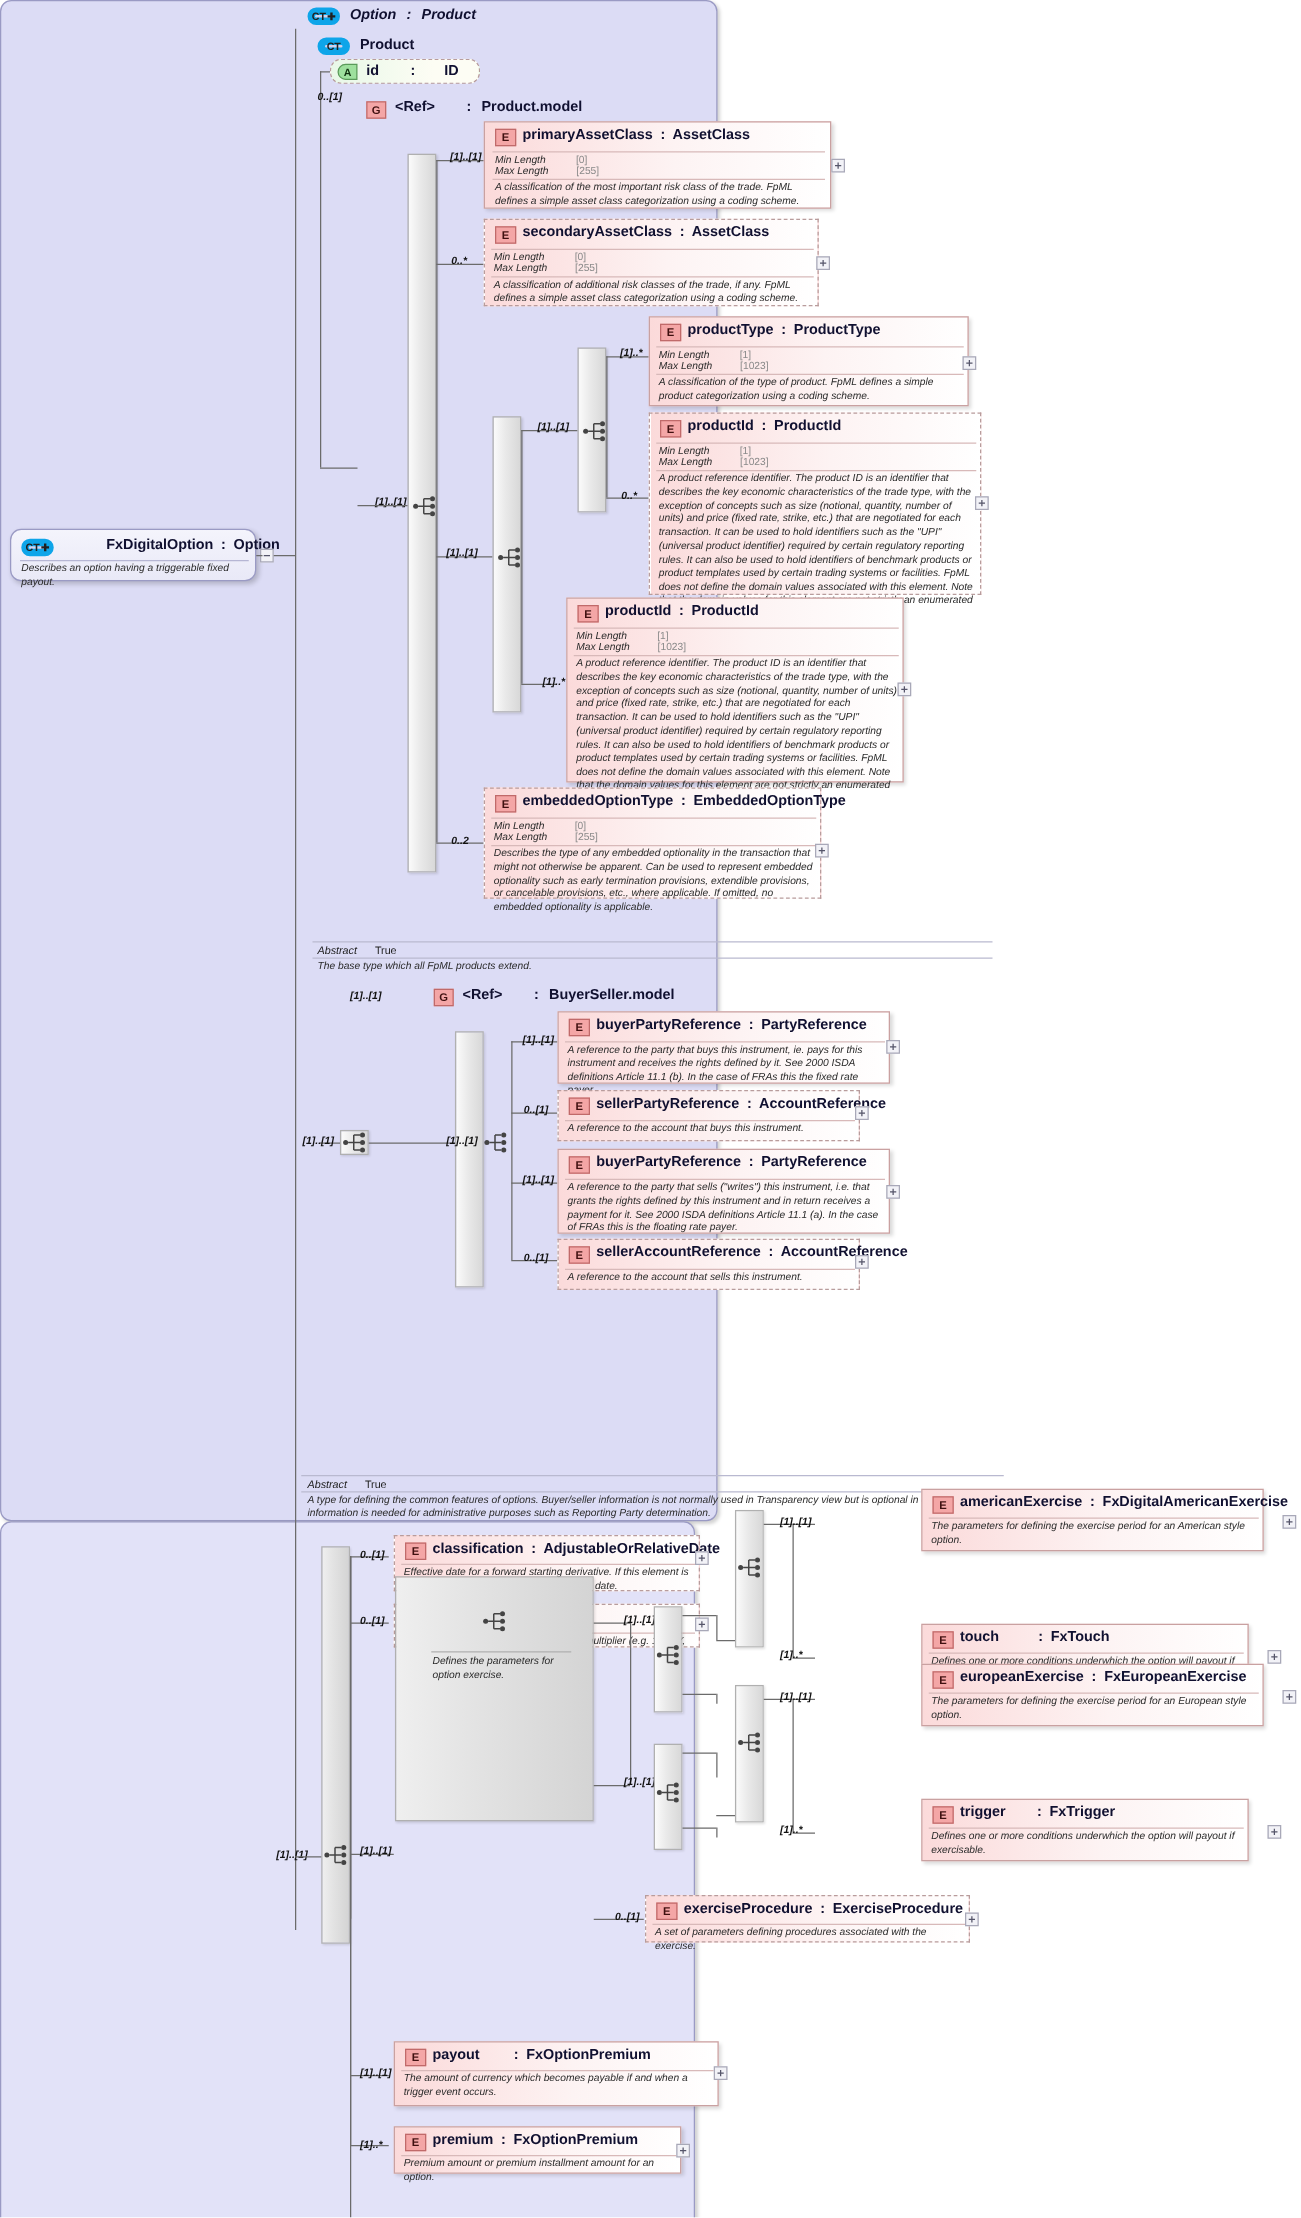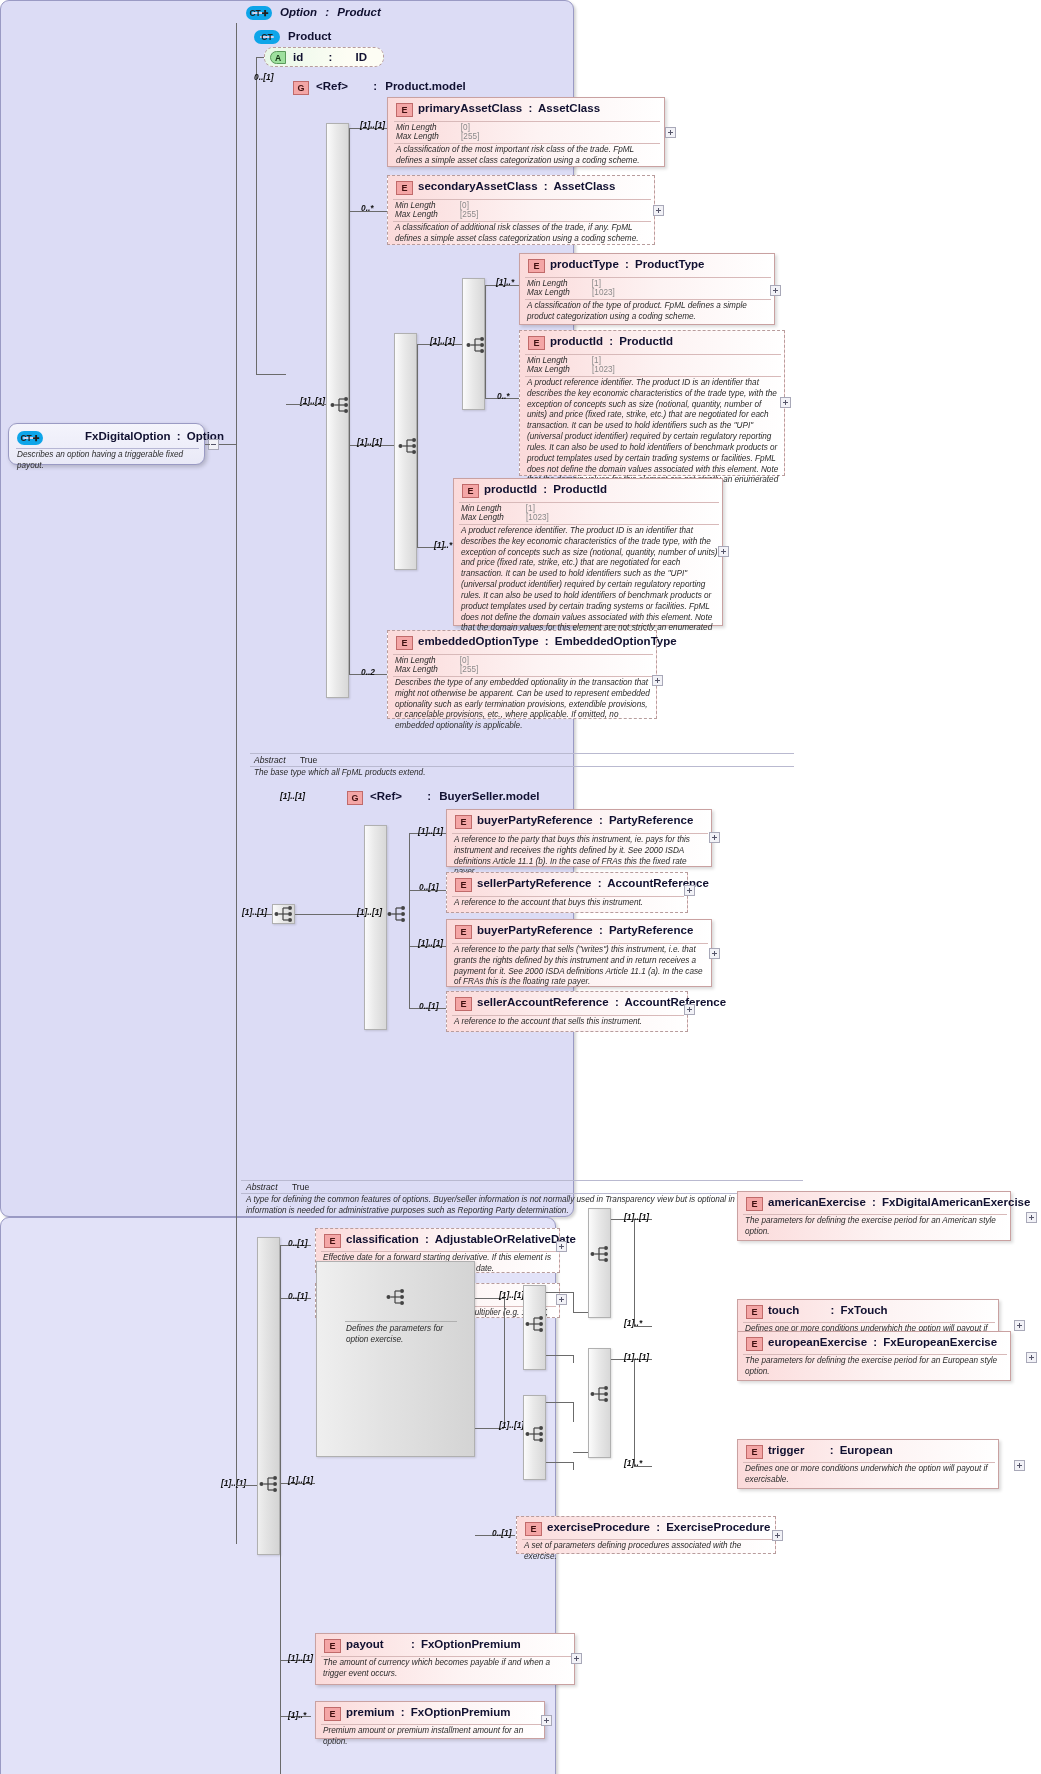--- a/index.html
+++ b/index.html
@@ -682,21 +682,21 @@
   <div class="plus" style="left:1026px;top:1352px;"></div>
 
   <div class="card" style="left:624px;top:1458px;">[1]..*</div>
   <div class="node" style="left:737px;top:1439px;width:262px;height:50px;">
     <div class="chip chip-e" style="left:8px;top:5px;">
       <span>E</span>
     </div>
     <div class="node-title">
       <span>trigger</span>
       <span class="sep" style="padding:0 3px 0 22px;">:</span>
-      <span>European</span>
+      <span>FxTrigger</span>
     </div>
     <div class="rule" style="left:5px;top:22px;width:252px;"></div>
     <div class="doc" style="left:7px;top:24px;width:250px;">Defines one or more conditions underwhich the option will payout if exercisable.</div>
   </div>
   <div class="plus" style="left:1014px;top:1460px;"></div>
 
   <div class="ln lnh" style="left:475px;top:1535px;width:40px;"></div>
   <div class="card" style="left:492px;top:1528px;">0..[1]</div>
   <div class="node dashed" style="left:516px;top:1516px;width:260px;height:38px;">
     <div class="chip chip-e" style="left:8px;top:5px;">

